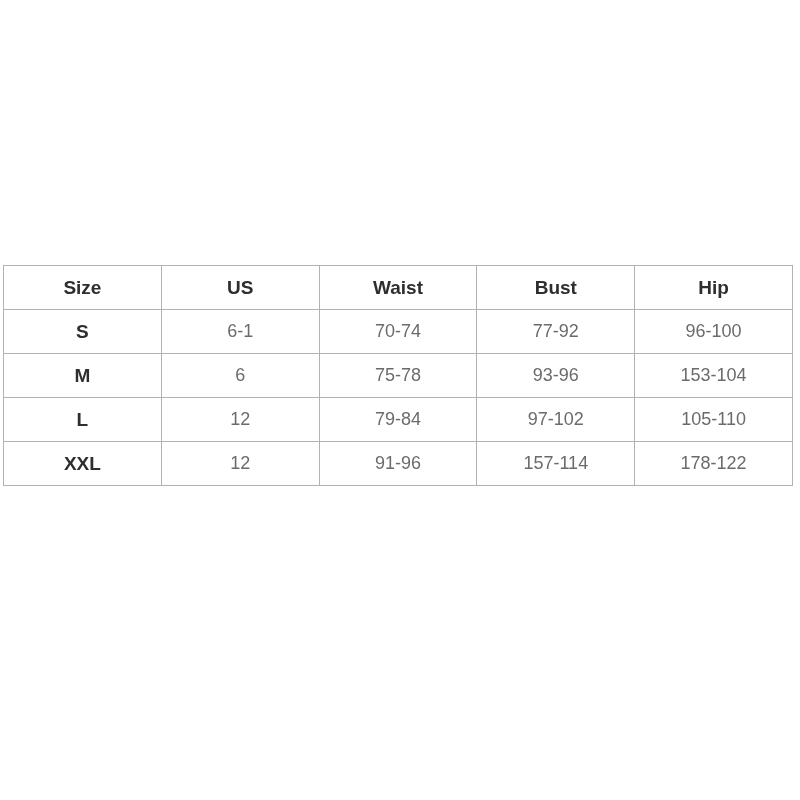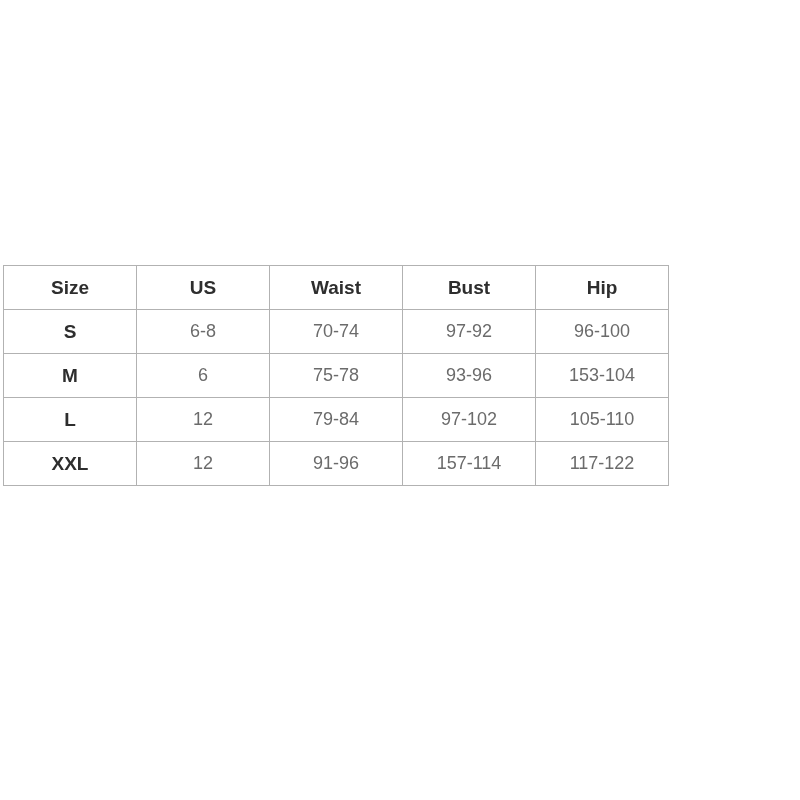--- a/index.html
+++ b/index.html
@@ -11,21 +11,21 @@
     height: 800px;
     background: #ffffff;
     font-family: "Liberation Sans", sans-serif;
     position: relative;
     overflow: hidden;
   }
   .size-chart {
     position: absolute;
     left: 3px;
     top: 265px;
-    width: 666px;
+    width: 790px;
     border-collapse: collapse;
     table-layout: fixed;
   }
   .size-chart th,
   .size-chart td {
     border: 1px solid #b2b2b2;
     text-align: center;
     vertical-align: middle;
     height: 43px;
     padding: 0;
@@ -56,23 +56,23 @@
       <th>Size</th>
       <th>US</th>
       <th>Waist</th>
       <th>Bust</th>
       <th>Hip</th>
     </tr>
   </thead>
   <tbody>
     <tr>
       <td class="size-label">S</td>
-      <td>6-8</td>
+      <td>6-1</td>
       <td>70-74</td>
-      <td>97-92</td>
+      <td>77-92</td>
       <td>96-100</td>
     </tr>
     <tr>
       <td class="size-label">M</td>
       <td>6</td>
       <td>75-78</td>
       <td>93-96</td>
       <td>153-104</td>
     </tr>
     <tr>
@@ -80,16 +80,16 @@
       <td>12</td>
       <td>79-84</td>
       <td>97-102</td>
       <td>105-110</td>
     </tr>
     <tr>
       <td class="size-label">XXL</td>
       <td>12</td>
       <td>91-96</td>
       <td>157-114</td>
-      <td>117-122</td>
+      <td>178-122</td>
     </tr>
   </tbody>
 </table>
 
 </body></html>

